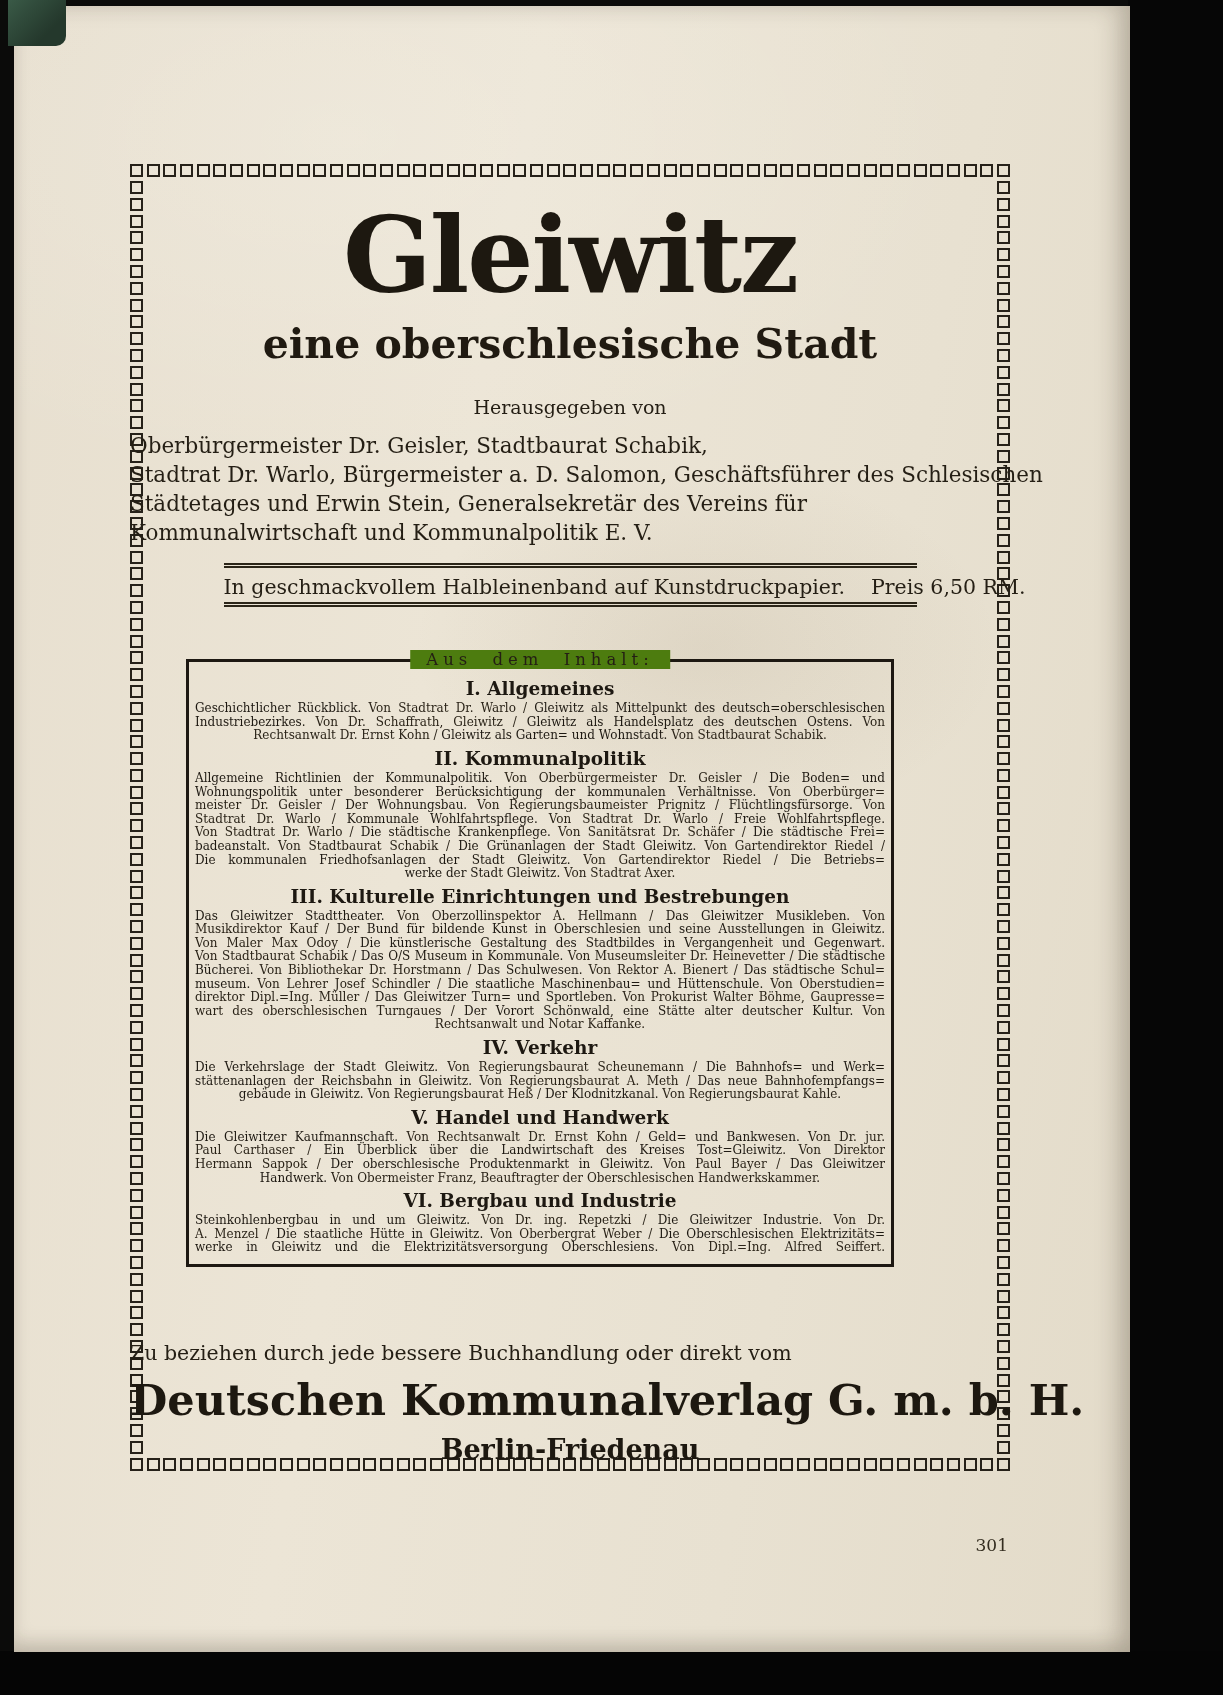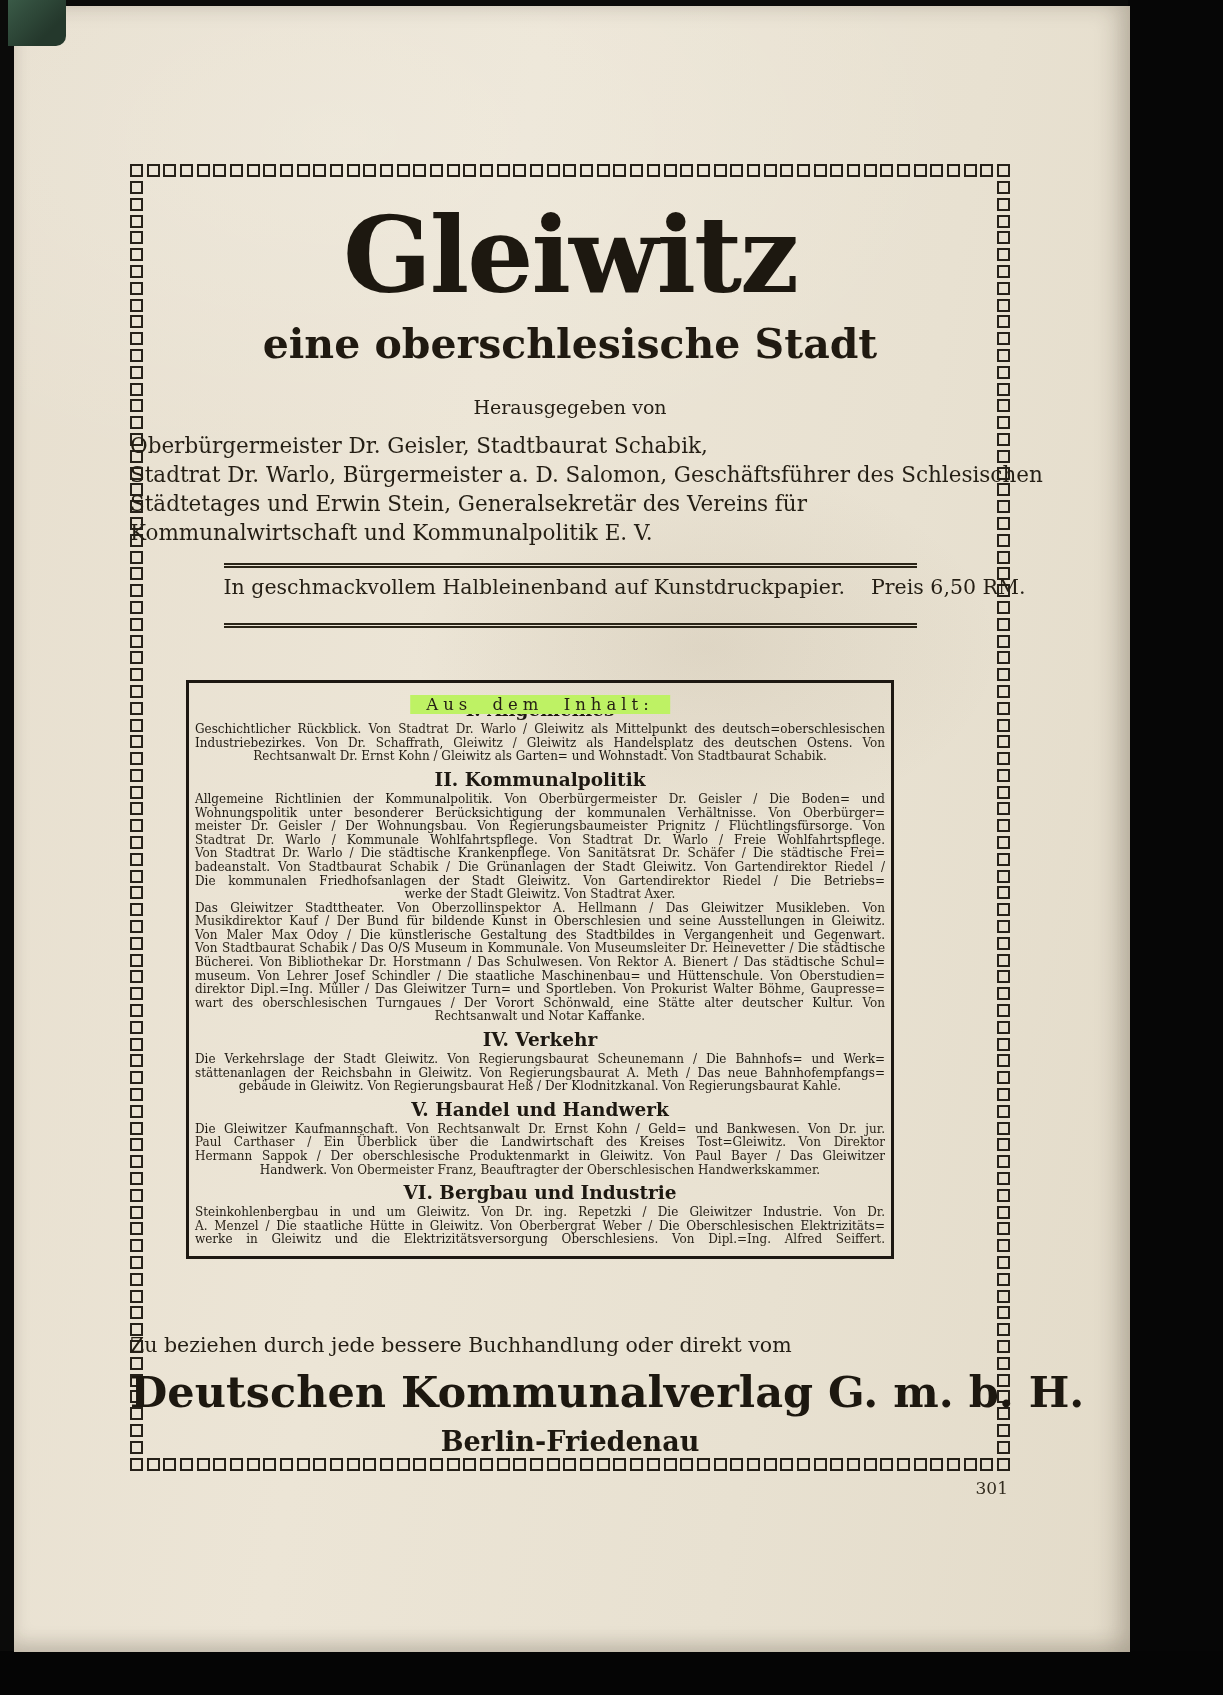--- a/index.html
+++ b/index.html
@@ -39,46 +39,46 @@
 
   .main-title {
     margin-top:38px; font-size:104px; line-height:1.04; font-weight:bold;
     letter-spacing:-2px; color:#1d1810; text-align:center;
   }
   .subtitle { margin-top:10px; font-size:41px; font-weight:bold; text-align:center; color:#201a11; }
   .edited-by { margin-top:28px; font-size:19px; text-align:center; }
   .editors { margin-top:13px; font-size:21.5px; line-height:29px; text-align:left; white-space:nowrap; }
 
   .price-box {
-    width:693px; margin:16px auto 0; padding:7px 0 24px;
+    width:693px; margin:16px auto 0; padding:7px 0 3px;
     border-top:5px double #2b2518; border-bottom:5px double #2b2518;
     font-size:20.5px; text-align:center; white-space:nowrap;
   }
   .price-box .price { margin-left:26px; }
 
   .toc-box {
     position:relative; width:708px; margin:52px 0 0 56px;
     border:3px solid #1d1812; padding:11px 6px 9px;
   }
   .toc-label {
     position:absolute; top:-12px; left:50%; transform:translateX(-50%);
-    background:#bef264; padding:0 16px; font-size:16.5px;
-    letter-spacing:5px; word-spacing:10px; white-space:nowrap; color:#241e14;margin-top:24px;
+    background:#4d7c0f; padding:0 16px; font-size:16.5px;
+    letter-spacing:5px; word-spacing:10px; white-space:nowrap; color:#241e14;
   }
   .toc-heading { font-size:18.5px; font-weight:bold; text-align:center; margin:5px 0 3px; color:#1d1811; }
   .toc-line { font-size:12px; line-height:13.6px; color:#2a2318; }
   .toc-line.j { text-align:justify; text-align-last:justify; }
   .toc-line.c { text-align:center; }
   .toc-line .b { font-weight:normal; color:#1d1811; }
 
   .order-note { margin-top:74px; font-size:20.5px; text-align:left; }
   .publisher { margin-top:10px; font-size:43px; font-weight:bold; text-align:left; white-space:nowrap; color:#1d1810; }
   .publisher-city { margin-top:9px; font-size:27px; font-weight:bold; text-align:center; color:#1d1810; }
 
-  .page-number { position:absolute; left:930px; top:1478px; width:78px; text-align:right; font-size:17px; color:#332c1f; }
+  .page-number { position:absolute; left:930px; top:1535px; width:78px; text-align:right; font-size:17px; color:#332c1f; }
 </style>
 </head>
 <body>
 
 <div class="scan-edge-right"></div>
 <div class="scan-edge-bottom"></div>
 
 <div class="paper"></div>
 <div class="book-cover-corner"></div>
 
@@ -373,20 +373,21 @@
         <div class="toc-line c"><span>Rechtsanwalt Dr. Ernst Kohn / </span><span class="b">Gleiwitz als Garten= und Wohnstadt.</span><span> Von Stadtbaurat Schabik.</span></div>
         <div class="toc-heading">II. Kommunalpolitik</div>
         <div class="toc-line j"><span class="b">Allgemeine Richtlinien der Kommunalpolitik.</span><span> Von Oberbürgermeister Dr. Geisler / </span><span class="b">Die Boden= und</span></div>
         <div class="toc-line j"><span class="b">Wohnungspolitik unter besonderer Berücksichtigung der kommunalen Verhältnisse.</span><span> Von Oberbürger=</span></div>
         <div class="toc-line j"><span>meister Dr. Geisler / </span><span class="b">Der Wohnungsbau.</span><span> Von Regierungsbaumeister Prignitz / </span><span class="b">Flüchtlingsfürsorge.</span><span> Von</span></div>
         <div class="toc-line j"><span>Stadtrat Dr. Warlo / </span><span class="b">Kommunale Wohlfahrtspflege.</span><span> Von Stadtrat Dr. Warlo / </span><span class="b">Freie Wohlfahrtspflege.</span></div>
         <div class="toc-line j"><span>Von Stadtrat Dr. Warlo / </span><span class="b">Die städtische Krankenpflege.</span><span> Von Sanitätsrat Dr. Schäfer / </span><span class="b">Die städtische Frei=</span></div>
         <div class="toc-line j"><span class="b">badeanstalt.</span><span> Von Stadtbaurat Schabik / </span><span class="b">Die Grünanlagen der Stadt Gleiwitz.</span><span> Von Gartendirektor Riedel /</span></div>
         <div class="toc-line j"><span class="b">Die kommunalen Friedhofsanlagen der Stadt Gleiwitz.</span><span> Von Gartendirektor Riedel / </span><span class="b">Die Betriebs=</span></div>
         <div class="toc-line c"><span class="b">werke der Stadt Gleiwitz.</span><span> Von Stadtrat Axer.</span></div>
+        <div class="toc-heading">III. Kulturelle Einrichtungen und Bestrebungen</div>
         <div class="toc-line j"><span class="b">Das Gleiwitzer Stadttheater.</span><span> Von Oberzollinspektor A. Hellmann / </span><span class="b">Das Gleiwitzer Musikleben.</span><span> Von</span></div>
         <div class="toc-line j"><span>Musikdirektor Kauf / </span><span class="b">Der Bund für bildende Kunst in Oberschlesien und seine Ausstellungen in Gleiwitz.</span></div>
         <div class="toc-line j"><span>Von Maler Max Odoy / </span><span class="b">Die künstlerische Gestaltung des Stadtbildes in Vergangenheit und Gegenwart.</span></div>
         <div class="toc-line j"><span>Von Stadtbaurat Schabik / </span><span class="b">Das O/S Museum in Kommunale.</span><span> Von Museumsleiter Dr. Heinevetter / </span><span class="b">Die städtische</span></div>
         <div class="toc-line j"><span class="b">Bücherei.</span><span> Von Bibliothekar Dr. Horstmann / </span><span class="b">Das Schulwesen.</span><span> Von Rektor A. Bienert / </span><span class="b">Das städtische Schul=</span></div>
         <div class="toc-line j"><span class="b">museum.</span><span> Von Lehrer Josef Schindler / </span><span class="b">Die staatliche Maschinenbau= und Hüttenschule.</span><span> Von Oberstudien=</span></div>
         <div class="toc-line j"><span>direktor Dipl.=Ing. Müller / </span><span class="b">Das Gleiwitzer Turn= und Sportleben.</span><span> Von Prokurist Walter Böhme, Gaupresse=</span></div>
         <div class="toc-line j"><span>wart des oberschlesischen Turngaues / </span><span class="b">Der Vorort Schönwald, eine Stätte alter deutscher Kultur.</span><span> Von</span></div>
         <div class="toc-line c"><span>Rechtsanwalt und Notar Kaffanke.</span></div>
         <div class="toc-heading">IV. Verkehr</div>

